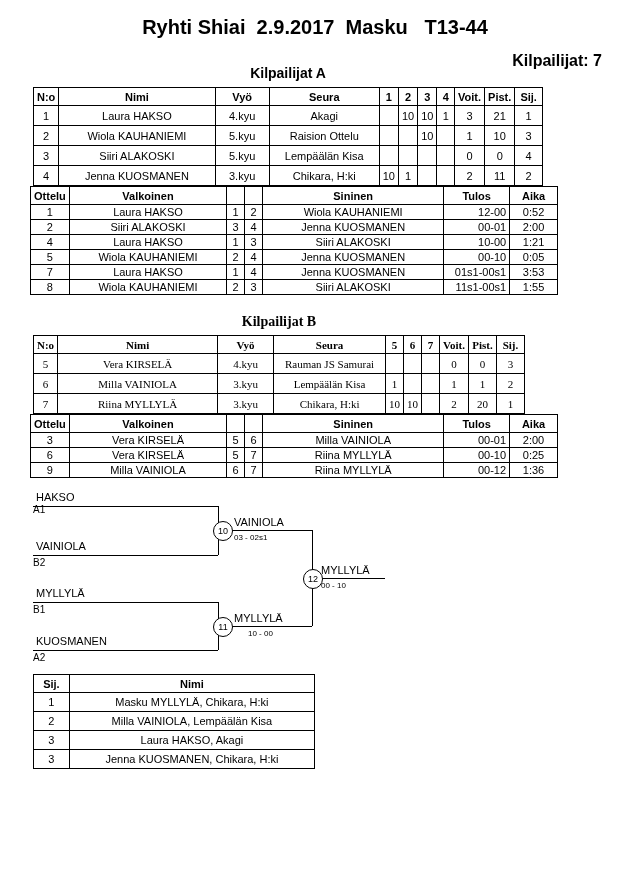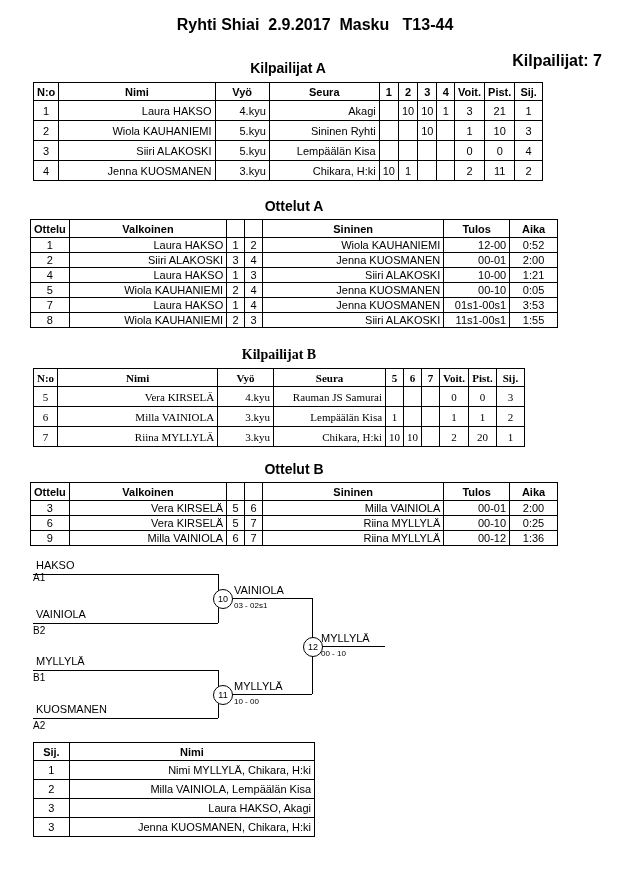--- a/index.html
+++ b/index.html
@@ -1,36 +1,36 @@
 <!DOCTYPE html>
 <html><head>
 <meta charset="utf-8">
 <style>
   html,body{margin:0;padding:0;}
   body{
     width:630px;height:891px;background:#fff;color:#000;
     font-family:"Liberation Sans",sans-serif;position:relative;overflow:hidden;
   }
-  .page-title{padding-top:16px;text-align:center;font-size:16px;font-weight:bold;white-space:pre;}
+  .page-title{padding-top:16px;text-align:center;font-size:20px;font-weight:bold;white-space:pre;}
   .competitors-note{position:absolute;top:52px;right:28px;font-size:16px;font-weight:bold;margin-left:16px;}
   .sec{margin-left:33px;}
   .sec-o{margin-left:30px;}
   .heading{font-weight:bold;font-size:14px;text-align:center;line-height:17px;}
   .h-a{margin:26px 0 5px;}
   .h-oa{margin:17px 0 4px;}
   .h-kb{margin:18px 0 5px;}
   .h-ob{margin:14px 0 4px;}
   .h-t{margin:2px 0 4px;}
   table{border-collapse:collapse;table-layout:fixed;background:#fff;}
   th,td{border:1px solid #000;padding:0 3px;font-size:11px;white-space:nowrap;overflow:hidden;}
   th{font-weight:bold;height:17px;}
   .k-table td{height:19px;}
   .o-table td{height:14px;line-height:14px;}
   .t-table td{height:18px;}
-  .al{text-align:right;}
+  .al{text-align:center;}
   .ac{text-align:center;}
   .ar{text-align:right;}
   .w-a{width:510px;}
   .w-o{width:528px;}
   .w-b{width:492px;font-family:Liberation Serif, serif;}
   .w-t{width:282px;}
   
   .bracket{position:relative;width:548px;height:186px;margin-top:10px;}
   .bracket-lines{position:absolute;left:0;top:0;}
   .b-name{position:absolute;font-size:11px;line-height:13px;}
@@ -87,21 +87,21 @@
       <td class="ac">10</td>
       <td class="ac">1</td>
       <td class="ac">3</td>
       <td class="ac">21</td>
       <td class="ac">1</td>
     </tr>
     <tr>
       <td class="ac">2</td>
       <td class="al">Wiola KAUHANIEMI</td>
       <td class="al">5.kyu</td>
-      <td class="al">Sininen Ryhti</td>
+      <td class="al">Raision Ottelu</td>
       <td class="ac"></td>
       <td class="ac"></td>
       <td class="ac">10</td>
       <td class="ac"></td>
       <td class="ac">1</td>
       <td class="ac">10</td>
       <td class="ac">3</td>
     </tr>
     <tr>
       <td class="ac">3</td>
@@ -127,21 +127,20 @@
       <td class="ac"></td>
       <td class="ac">2</td>
       <td class="ac">11</td>
       <td class="ac">2</td>
     </tr>
   </tbody>
     </table>
 </div>
 
 <div class="sec-o w-o">
-  <div class="heading h-oa">Ottelut A</div>
   <table class="o-table">
     <colgroup>
       <col style="width:38px">
         <col style="width:158px">
         <col style="width:18px">
         <col style="width:18px">
       <col style="width:182px">
         <col style="width:66px">
         <col style="width:48px">
     </colgroup>
@@ -275,21 +274,20 @@
       <td class="ac"></td>
       <td class="ac">2</td>
       <td class="ac">20</td>
       <td class="ac">1</td>
     </tr>
   </tbody>
     </table>
 </div>
 
 <div class="sec-o w-o">
-  <div class="heading h-ob">Ottelut B</div>
   <table class="o-table">
     <colgroup>
       <col style="width:38px">
         <col style="width:158px">
         <col style="width:18px">
         <col style="width:18px">
       <col style="width:182px">
         <col style="width:66px">
         <col style="width:48px">
     </colgroup>
@@ -346,41 +344,41 @@
   <div class="b-seed" style="left:33px;top:116px">B1</div>
   <div class="b-name" style="left:36px;top:147px">KUOSMANEN</div>
   <div class="b-seed" style="left:33px;top:164px">A2</div>
 
   <div class="b-circle" style="left:213px;top:33px">10</div>
   <div class="b-name" style="left:234px;top:28px">VAINIOLA</div>
   <div class="b-score" style="left:234px;top:45px">03 - 02s1</div>
 
   <div class="b-circle" style="left:213px;top:129px">11</div>
   <div class="b-name" style="left:234px;top:124px">MYLLYLÄ</div>
-  <div class="b-score" style="left:234px;top:141px">10 - 00</div>
+  <div class="b-score" style="left:248px;top:141px">10 - 00</div>
 
   <div class="b-circle" style="left:303px;top:81px">12</div>
   <div class="b-name" style="left:321px;top:76px">MYLLYLÄ</div>
   <div class="b-score" style="left:321px;top:93px">00 - 10</div>
 </div>
 
 <div class="sec w-t">
   <table class="t-table">
     <colgroup>
         <col style="width:36px">
         <col style="width:246px">
       </colgroup>
     <tbody>
         <tr>
       <th>Sij.</th>
       <th>Nimi</th>
     </tr>
     <tr>
       <td class="ac">1</td>
-      <td class="al">Nimi MYLLYLÄ, Chikara, H:ki</td>
+      <td class="al">Masku MYLLYLÄ, Chikara, H:ki</td>
     </tr>
     <tr>
       <td class="ac">2</td>
       <td class="al">Milla VAINIOLA, Lempäälän Kisa</td>
     </tr>
     <tr>
       <td class="ac">3</td>
       <td class="al">Laura HAKSO, Akagi</td>
     </tr>
     <tr>

